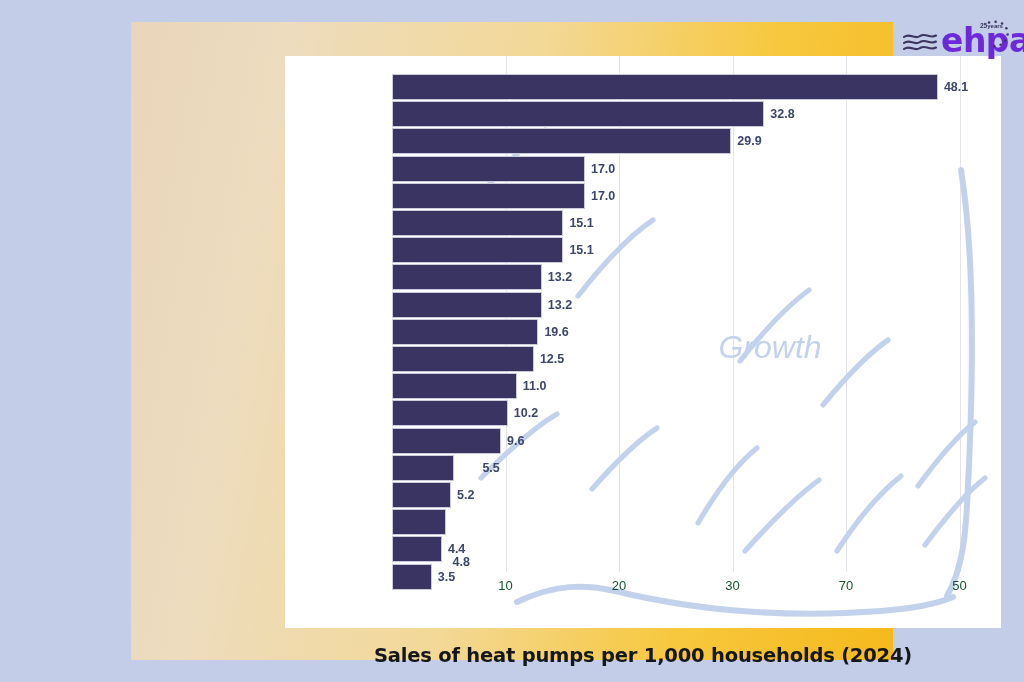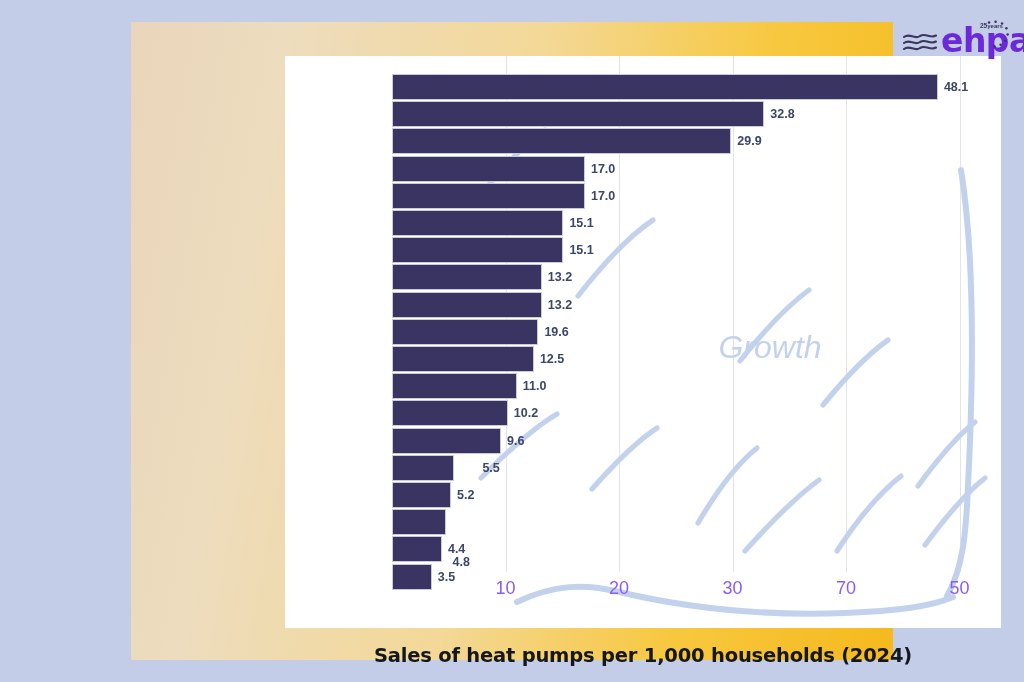--- a/index.html
+++ b/index.html
@@ -61,21 +61,21 @@
   }
   .val-label {
     position:absolute; top:50%; transform:translateY(-50%);
     font-size:12.5px; font-weight:700; color:#3b4668;
     white-space:nowrap;
   }
 
   .tick {
     position:absolute; top:522px;
     transform:translateX(-50%);
-    font-size:18px; color:#8b5cf6; font-weight:400;
+    font-size:13px; color:#14532d; font-weight:400;
   }
 
   
   #annot {
     position:absolute; left:370px; top:268px;
     width:230px;
     font-size:32px; font-style:italic; color:#c3d2ec;
     line-height:1.45; text-align:center;
     pointer-events:none;
   }

